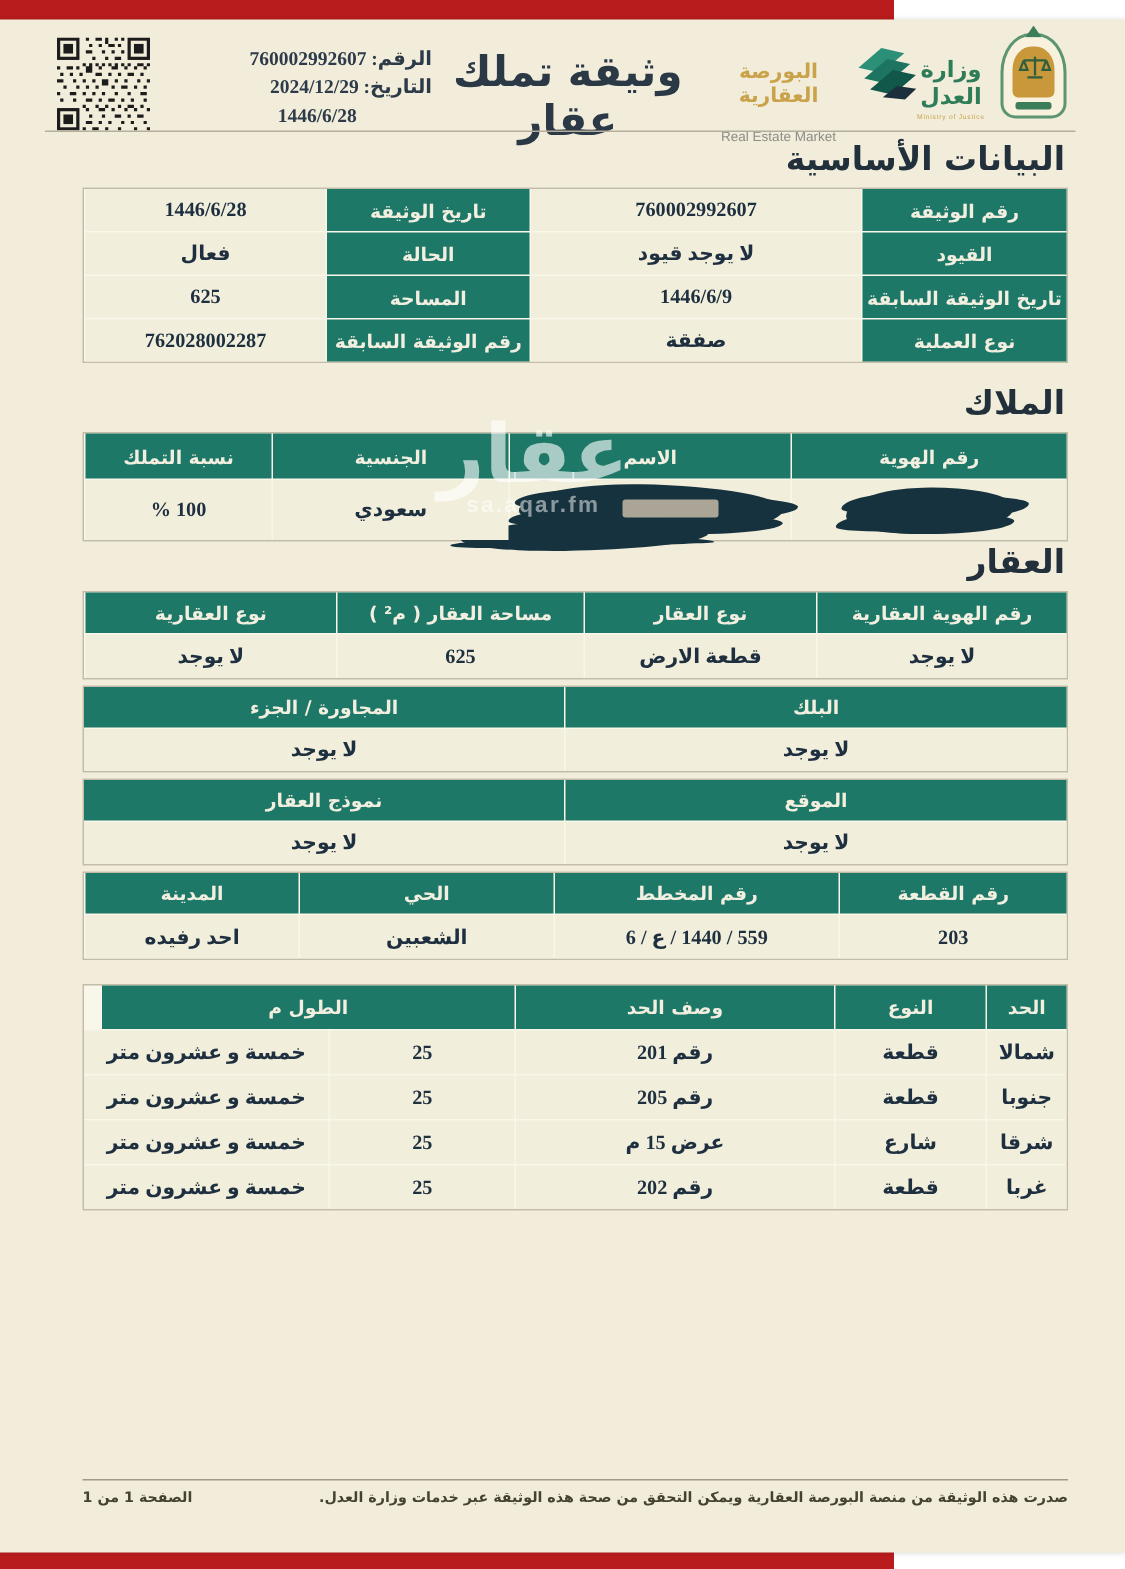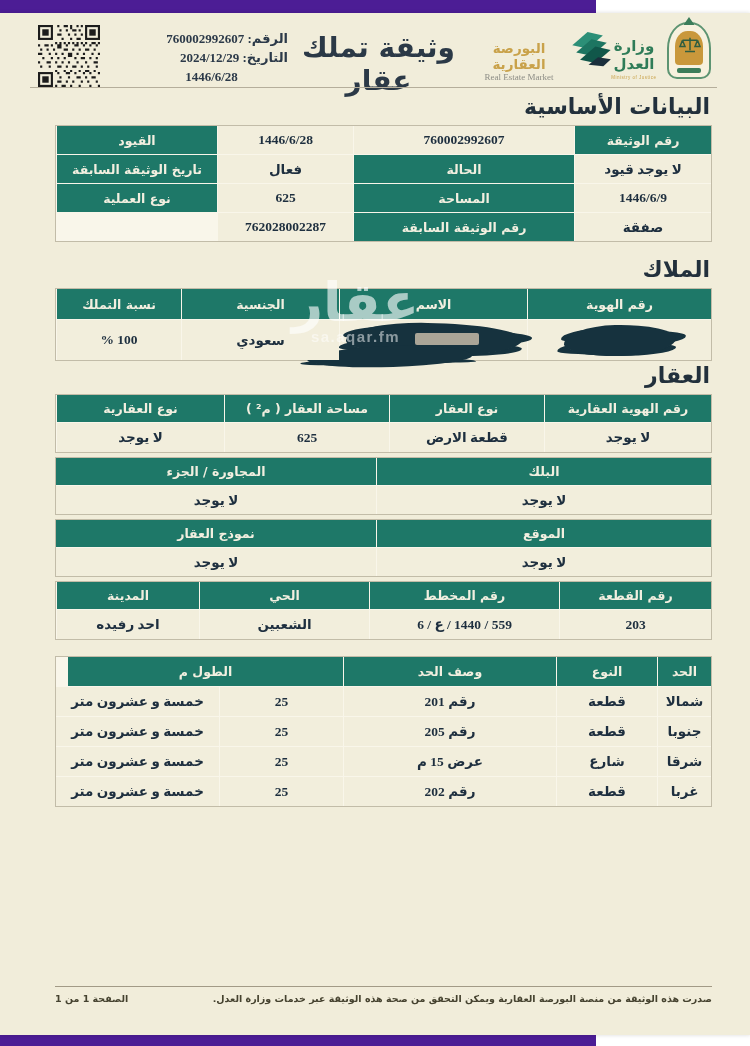--- a/index.html
+++ b/index.html
@@ -1,33 +1,33 @@
 <!DOCTYPE html>
 <html><head>
 <meta charset="utf-8">
 <style>
   * { margin:0; padding:0; box-sizing:border-box; }
   html,body { width:750px; height:1046px; background:#ffffff; overflow:hidden;
               font-family:"DejaVu Sans", sans-serif; }
-  .page { position:relative; width:596px; height:1046px; background:#4c1d95; }
+  .page { position:relative; width:596px; height:1046px; background:#b91c1c; }
   .paper { position:absolute; top:13px; left:0; width:750px; height:1022px;
            background:#f1edda; box-shadow:0 0 4px rgba(0,0,0,.15); }
 
   
   .qr { position:absolute; left:38px; top:12px; width:62px; height:62px; }
   .hnum { position:absolute; left:105px; top:17px; width:183px; direction:rtl;
           text-align:right; font-weight:bold; font-size:13px; line-height:1.45;
           color:#2c3a49; font-family:"Liberation Serif","DejaVu Sans",serif; }
   .hnum .hijri { padding-left:30px; text-align:center; }
   .doc-title { position:absolute; left:281px; top:18px; width:195px; direction:rtl;
                text-align:center; font-size:28px; font-weight:bold; color:#2b3947; }
   .rem { position:absolute; left:468px; top:27px; width:102px; text-align:center; }
   .rem-ar { color:#c9a24a; font-size:13.5px; font-weight:bold; direction:rtl; }
-  .rem-en { color:#8d8d86; font-size:9px; margin-top:0;
-            font-family:Liberation Serif, serif; }
+  .rem-en { color:#8d8d86; font-size:9px; margin-top:14px;
+            font-family:Liberation Sans, sans-serif; }
   .rem-icon { position:absolute; left:566px; top:13px; width:48px; height:48px; }
   .moj-script { position:absolute; left:603px; top:24px; width:62px; text-align:center; }
   .moj-ar { color:#2f7c58; font-weight:bold; font-size:15px; direction:rtl;text-align:center; }
   .moj-en { color:#c9a24a; font-size:4.5px; letter-spacing:.5px; margin-top:2px;
             font-family:"Liberation Sans", sans-serif; }
   .moj-emblem { position:absolute; left:667px; top:9px; width:44px; height:57px;
                 border:2px solid #5d9472; border-radius:46% 46% 10px 10px;
                 background:#f7f1de; }
   .moj-crest { position:absolute; top:-7px; left:50%; transform:translateX(-50%);
                width:11px; height:8px; background:#3c7d5a;
@@ -145,20 +145,21 @@
     </div>
 
     <div class="hrule"></div>
 
     <div class="content">
 
       <div class="sec">البيانات الأساسية</div>
       <div class="tbl" id="basic-table">
         <div class="cell hd">رقم الوثيقة</div>
         <div class="cell vl">760002992607</div>
+        <div class="cell hd">تاريخ الوثيقة</div>
         <div class="cell vl">1446/6/28</div>
         <div class="cell hd">القيود</div>
         <div class="cell vl">لا يوجد قيود</div>
         <div class="cell hd">الحالة</div>
         <div class="cell vl">فعال</div>
         <div class="cell hd">تاريخ الوثيقة السابقة</div>
         <div class="cell vl">1446/6/9</div>
         <div class="cell hd">المساحة</div>
         <div class="cell vl">625</div>
         <div class="cell hd">نوع العملية</div>

